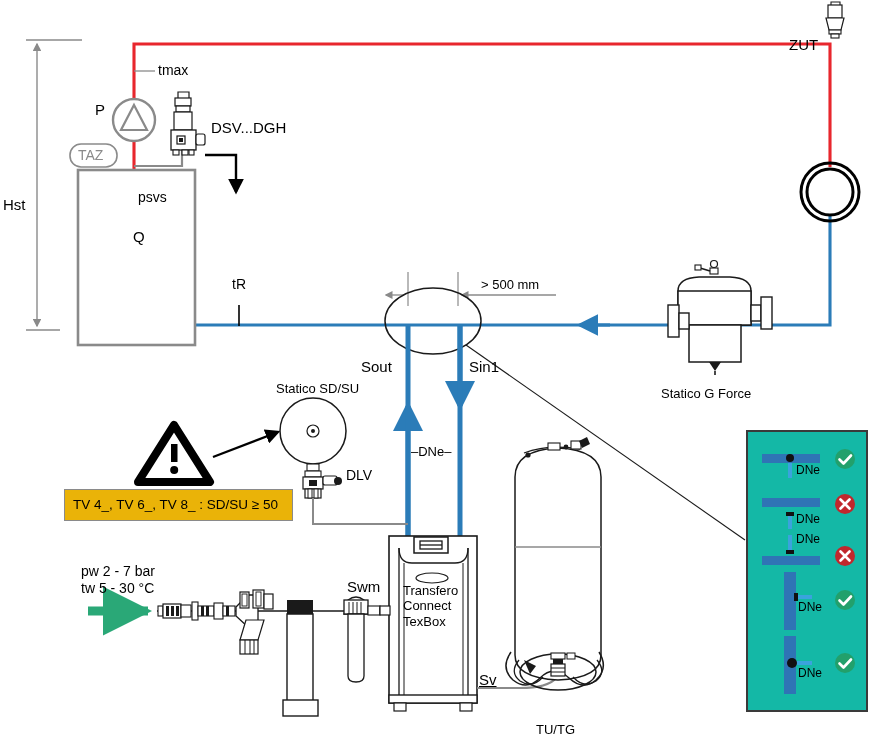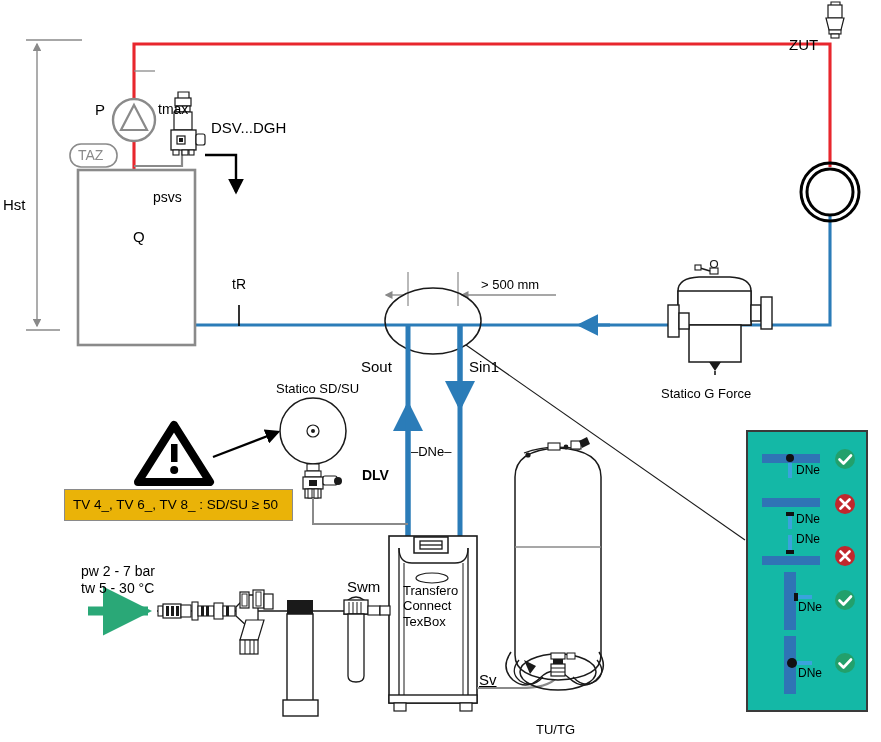--- a/index.html
+++ b/index.html
@@ -309,27 +309,27 @@
       <line x1="551" y1="668" x2="565" y2="668" stroke-width="1"></line>
       <line x1="551" y1="672" x2="565" y2="672" stroke-width="1"></line>
       <rect x="567" y="653" width="8" height="6" stroke-width="1"></rect>
       <path d="M524 660 L536 666 L530 674 Z" fill="#1a1a1a" stroke="none"></path>
     </g>
 
   </svg>
 
   <div class="lbl lbl-15" style="left:3px; top:196px;">Hst</div>
 
-  <div class="lbl lbl-14" style="left:158px; top:62px;margin-top:39px;">tmax</div>
+  <div class="lbl lbl-14" style="left:158px; top:62px;">tmax</div>
 
   <div class="lbl lbl-15" style="left:95px; top:101px;">P</div>
 
   <div class="lbl lbl-14" style="left:78px; top:147px; color:#8a8a8a;">TAZ</div>
 
-  <div class="lbl lbl-14" style="left:153px; top:189px;">psvs</div>
+  <div class="lbl lbl-14" style="left:138px; top:189px;">psvs</div>
 
   <div class="lbl lbl-15" style="left:133px; top:228px;">Q</div>
 
   <div class="lbl lbl-15" style="left:211px; top:119px;">DSV...DGH</div>
 
   <div class="lbl lbl-14" style="left:232px; top:276px;"><span>tR</span></div>
 
   <div class="lbl lbl-15" style="left:789px; top:12px;margin-top:24px;">ZUT</div>
 
   <div class="lbl lbl-13" style="left:481px; top:277px;">&gt; 500 mm</div>
@@ -337,21 +337,21 @@
   <div class="lbl lbl-13" style="left:661px; top:386px;">Statico G Force</div>
 
   <div class="lbl lbl-15" style="left:361px; top:358px;">Sout</div>
 
   <div class="lbl lbl-15" style="left:469px; top:358px;">Sin1</div>
 
   <div class="lbl lbl-13" style="left:411px; top:444px;">–DNe–</div>
 
   <div class="lbl lbl-13" style="left:276px; top:381px;">Statico SD/SU</div>
 
-  <div class="lbl lbl-14" style="left:362px; top:467px;font-weight:bold;">DLV</div>
+  <div class="lbl lbl-14" style="left:346px; top:467px;">DLV</div>
 
   <div class="lbl lbl-15" style="left:347px; top:578px;">Swm</div>
 
   <div class="lbl lbl-15" style="left:479px; top:671px;text-decoration:underline;">Sv</div>
 
   <div class="lbl lbl-13" style="left:536px; top:722px;">TU/TG</div>
 
   <div class="lbl lbl-13" style="left:403px; top:583px; text-align:center; width:37px;">
     <div>Transfero</div>
     <div>Connect</div>

